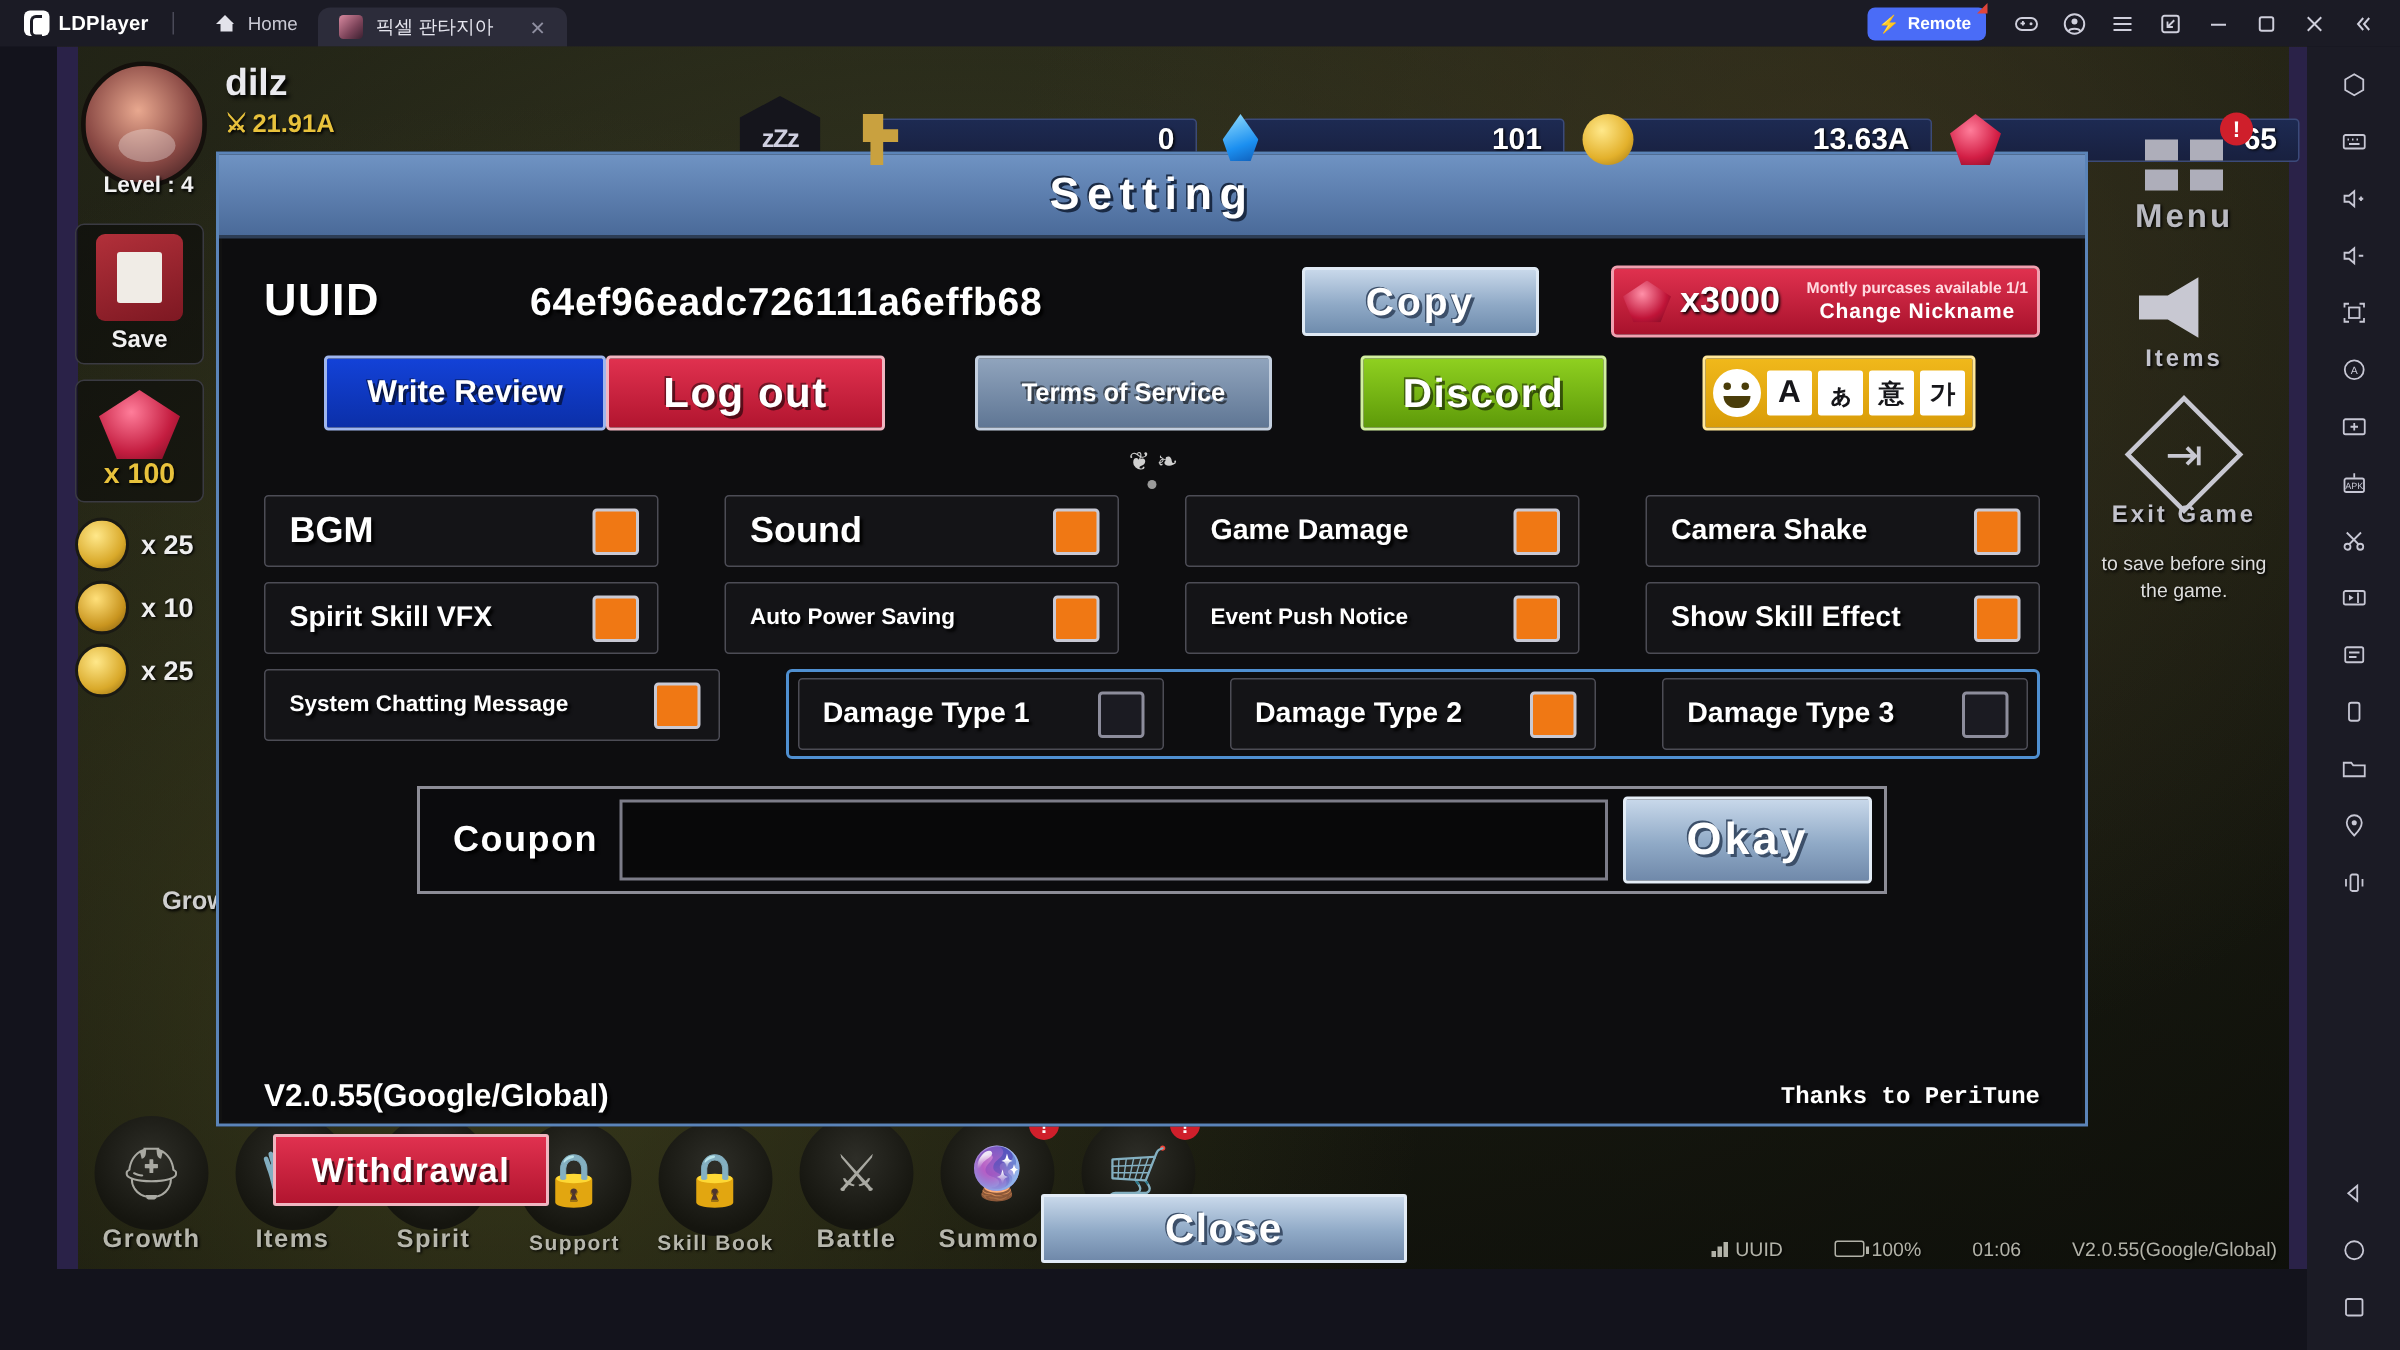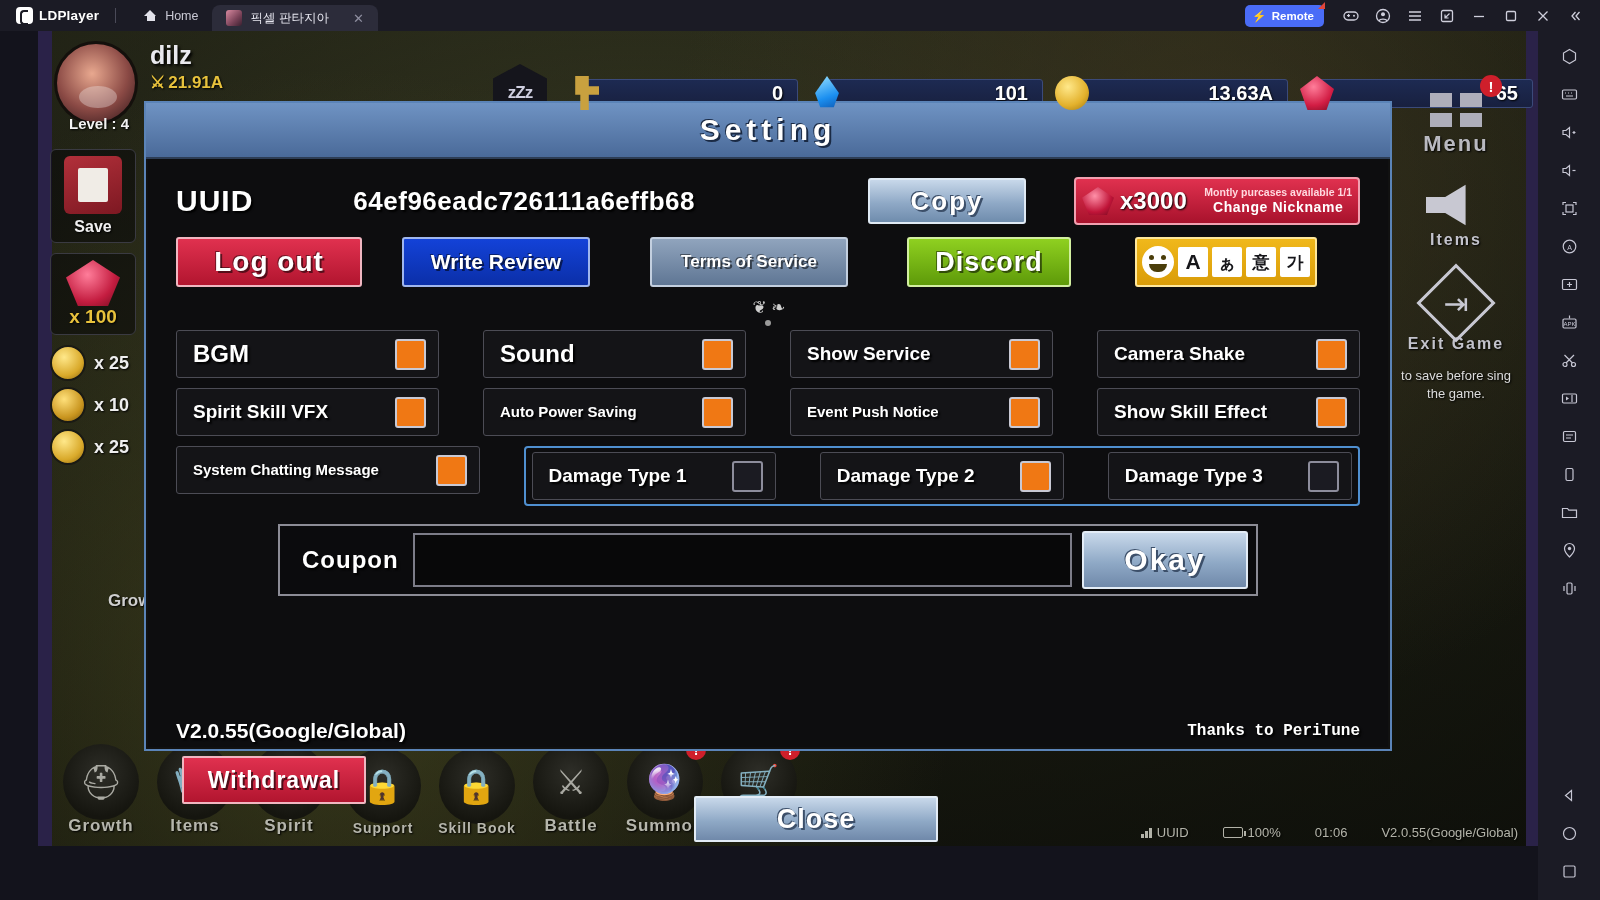--- a/index.html
+++ b/index.html
@@ -631,22 +631,22 @@
             <div class="nick-gem"></div>
             <div class="nick-x">x3000</div>
             <div class="nick-txt">
               <div class="nick-sub">Montly purcases available 1/1</div>
               <div class="nick-main">Change Nickname</div>
             </div>
           </div>
         </div>
 
         <div class="btnrow">
+          <div class="gbtn review">Write Review</div>
           <div class="gbtn logout">Log out</div>
-          <div class="gbtn review">Write Review</div>
           <div class="gbtn tos">Terms of Service</div>
           <div class="gbtn discord">Discord</div>
           <div class="gbtn lang">
             <span class="lang-smile"></span>
             <span class="lang-ch">A</span>
             <span class="lang-ch small">ぁ</span>
             <span class="lang-ch small">意</span>
             <span class="lang-ch small">가</span>
           </div>
         </div>
@@ -659,21 +659,21 @@
           <div class="trow">
             <div class="tcell">
               <span class="tlabel">BGM</span>
               <span class="tbox on"></span>
             </div>
             <div class="tcell">
               <span class="tlabel">Sound</span>
               <span class="tbox on"></span>
             </div>
             <div class="tcell">
-              <span class="tlabel sm">Show Service</span>
+              <span class="tlabel sm">Game Damage</span>
               <span class="tbox on"></span>
             </div>
             <div class="tcell">
               <span class="tlabel sm">Camera Shake</span>
               <span class="tbox on"></span>
             </div>
           </div>
           <div class="trow">
             <div class="tcell">
               <span class="tlabel sm">Spirit Skill VFX</span>

